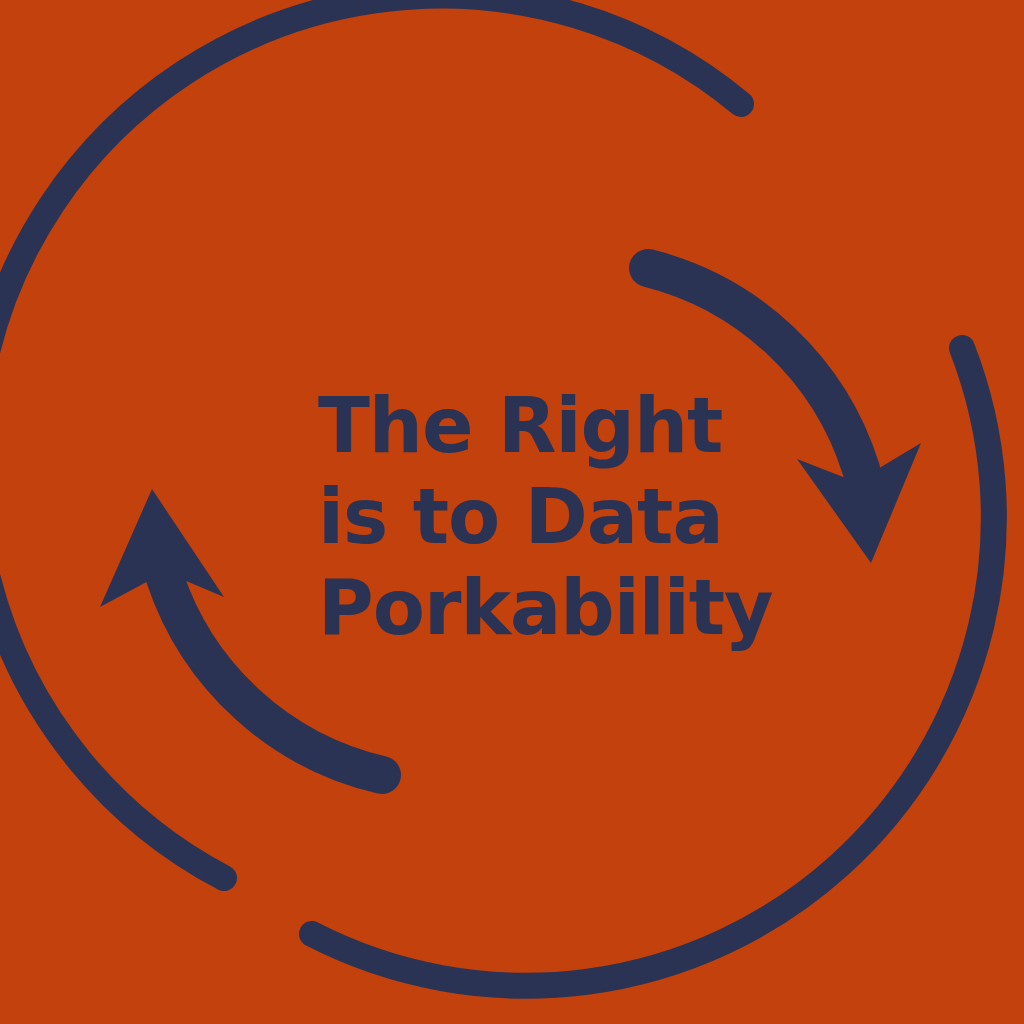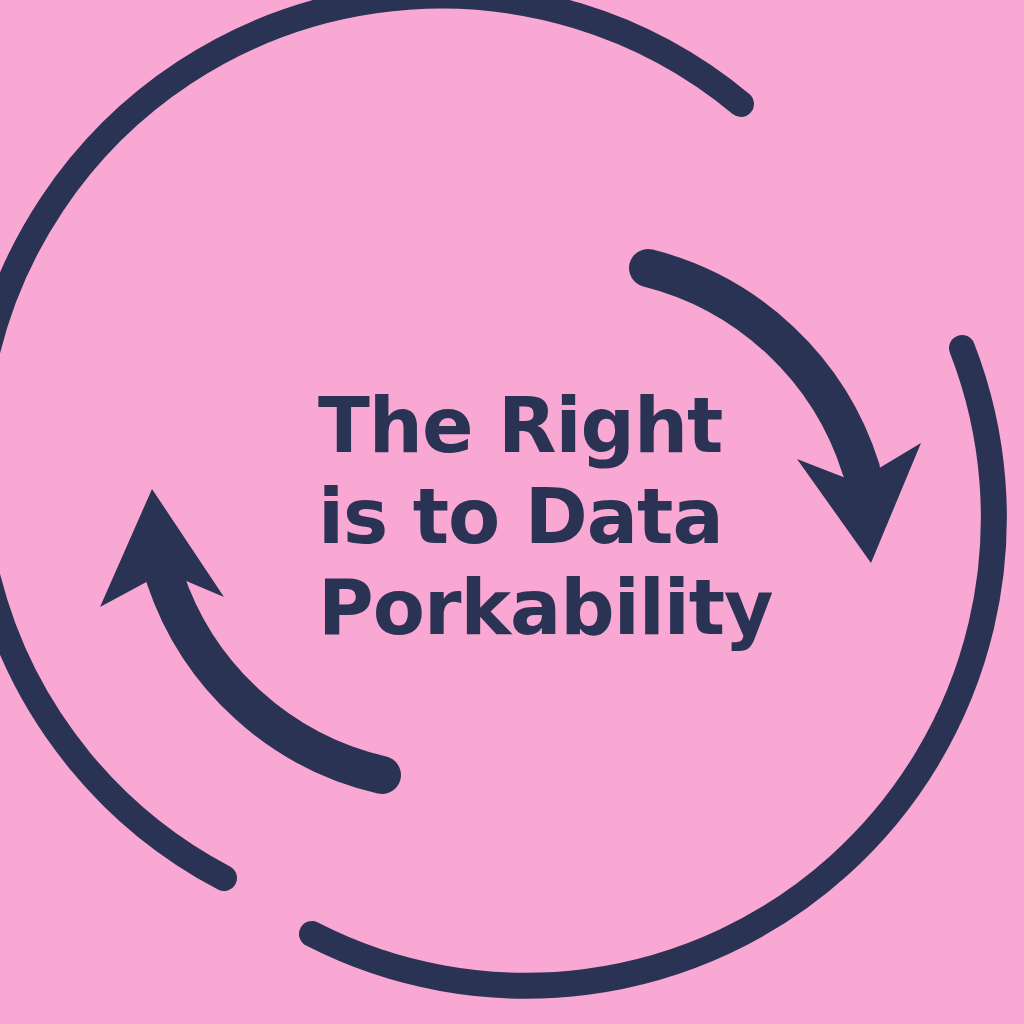--- a/index.html
+++ b/index.html
@@ -11,21 +11,21 @@
   body {
     width: 1024px;
     height: 1024px;
     overflow: hidden;
     font-family: "DejaVu Sans", sans-serif;
   }
   #graphic-root {
     position: relative;
     width: 1024px;
     height: 1024px;
-    background: #f9a8d4;
+    background: #c2410c;
   }
   #cycle-svg {
     position: absolute;
     top: 0;
     left: 0;
     width: 1024px;
     height: 1024px;
     display: block;
   }
   .headline-text {

